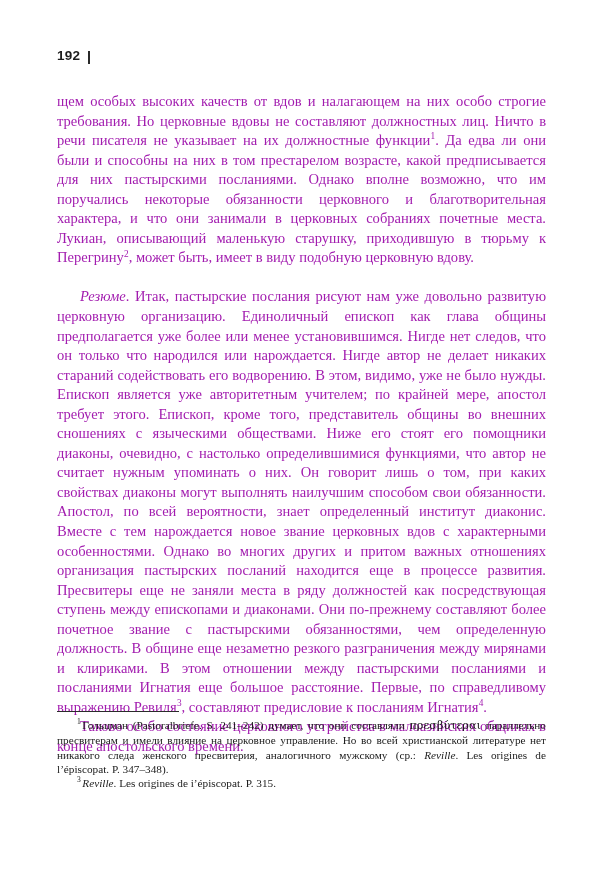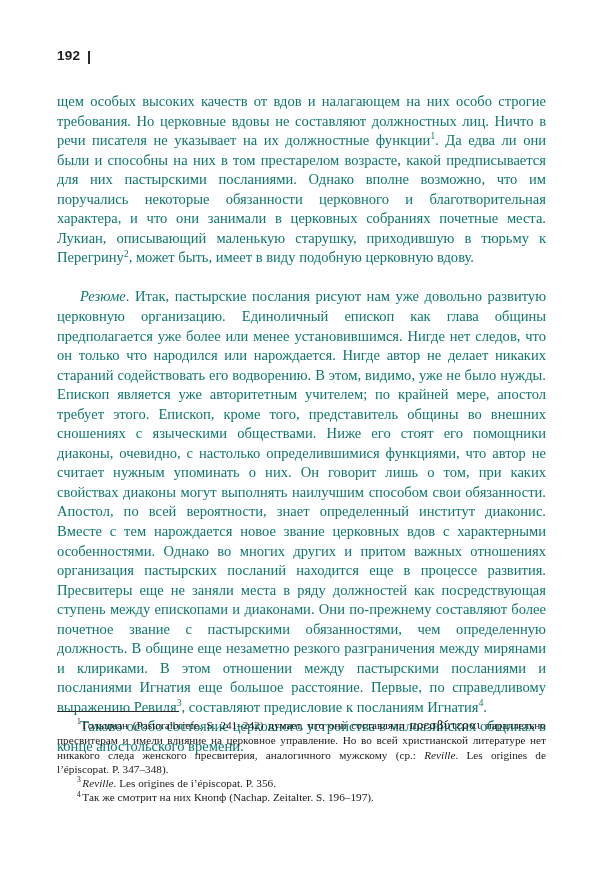--- a/index.html
+++ b/index.html
@@ -63,21 +63,21 @@
     left: 57px;
     width: 489px;
   }
 
   p.body {
     margin: 0;
     text-align: justify;
     text-justify: inter-word;
     font-size: 14.55px;
     line-height: 19.55px;
-    color: #0f766e;
+    color: #a21caf;
     hyphens: manual;
     text-indent: 0;
   }
   p.body + p.body {
     margin-top: 0;
   }
   p.indent {
     text-indent: 23px;
   }
   .gap-before {
@@ -148,18 +148,17 @@
     <p class="body indent">Таково особо состояние церковного устройства в малоазийских общинах в конце апостольского времени.</p>
 
   </div>
 
   <div class="footnotes">
     <div class="fn-rule"></div>
 
     <p class="fnote"><sup>1</sup><span>Гольцман (Pastoralbriefe. S. 241–242) думает, что они составляли </span><span class="greek">πρεσβύτεραι</span><span> параллельно пресвитерам и имели влияние на церковное управление. Но во всей христианской литературе нет никакого следа женского пресвитерия, аналогичного мужскому (ср.: </span><span class="ital">Reville</span><span>. Les origines de l’épiscopat. P. 347–348).</span></p>
 
 
-    <p class="fnote hang"><sup>3</sup><span class="ital">Reville</span><span>. Les origines de i’épiscopat. P. 356.</span></p>
+    <p class="fnote hang"><sup>3</sup><span class="ital">Reville</span><span>. Les origines de i’épiscopat. P. 315.</span></p>
 
-    <p class="fnote hang"><sup>4</sup><span>Так же смотрит на них Кнопф (Nachap. Zeitalter. S. 196–197).</span></p>
   </div>
 
 </div>
 
 </body></html>

